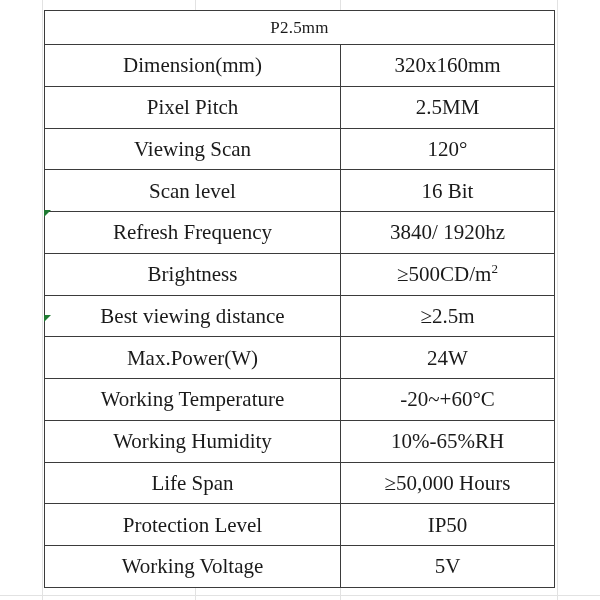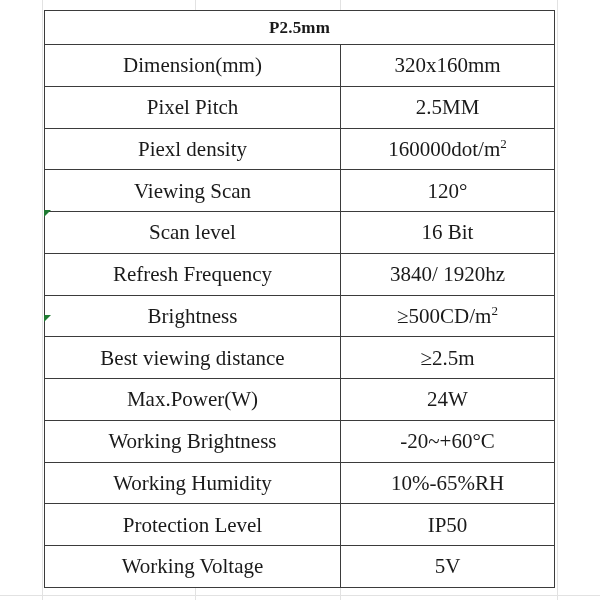--- a/index.html
+++ b/index.html
@@ -56,21 +56,21 @@
   table.spec-table td {
     border: 1px solid #3b3b3b;
     text-align: center;
     vertical-align: middle;
     font-size: 21px;
     line-height: 1.15;
     padding: 0 4px;
     white-space: nowrap;
   }
   table.spec-table tr.header-row td {
-    font-weight: bold;
+    font-weight: normal;
     font-size: 17px;
     letter-spacing: 0.2px;
   }
   col.col-label { width: 296px; }
   col.col-value { width: 214px; }
 
   .sup {
     font-size: 0.62em;
     vertical-align: super;
     line-height: 0;
@@ -121,24 +121,20 @@
 
     <tr>
           <td class="cell-label">Dimension(mm)</td>
           <td class="cell-value">320x160mm</td>
         </tr>
         <tr>
           <td class="cell-label">Pixel Pitch</td>
           <td class="cell-value">2.5MM</td>
         </tr>
         <tr>
-          <td class="cell-label">Piexl density</td>
-          <td class="cell-value"><span>160000dot/m</span><span class="sup">2</span></td>
-        </tr>
-        <tr>
           <td class="cell-label">Viewing Scan</td>
           <td class="cell-value">120°</td>
         </tr>
         <tr>
           <td class="cell-label">Scan level</td>
           <td class="cell-value">16 Bit</td>
         </tr>
         <tr>
           <td class="cell-label">Refresh Frequency</td>
           <td class="cell-value">3840/ 1920hz</td>
@@ -149,26 +145,30 @@
         </tr>
         <tr>
           <td class="cell-label">Best viewing distance</td>
           <td class="cell-value">≥2.5m</td>
         </tr>
         <tr>
           <td class="cell-label">Max.Power(W)</td>
           <td class="cell-value">24W</td>
         </tr>
         <tr>
-          <td class="cell-label">Working Brightness</td>
+          <td class="cell-label">Working Temperature</td>
           <td class="cell-value">-20~+60°C</td>
         </tr>
         <tr>
           <td class="cell-label">Working Humidity</td>
           <td class="cell-value">10%-65%RH</td>
+        </tr>
+        <tr>
+          <td class="cell-label">Life Span</td>
+          <td class="cell-value">≥50,000 Hours</td>
         </tr>
         <tr>
           <td class="cell-label">Protection Level</td>
           <td class="cell-value">IP50</td>
         </tr>
         <tr>
           <td class="cell-label">Working Voltage</td>
           <td class="cell-value">5V</td>
         </tr>
       </tbody>

